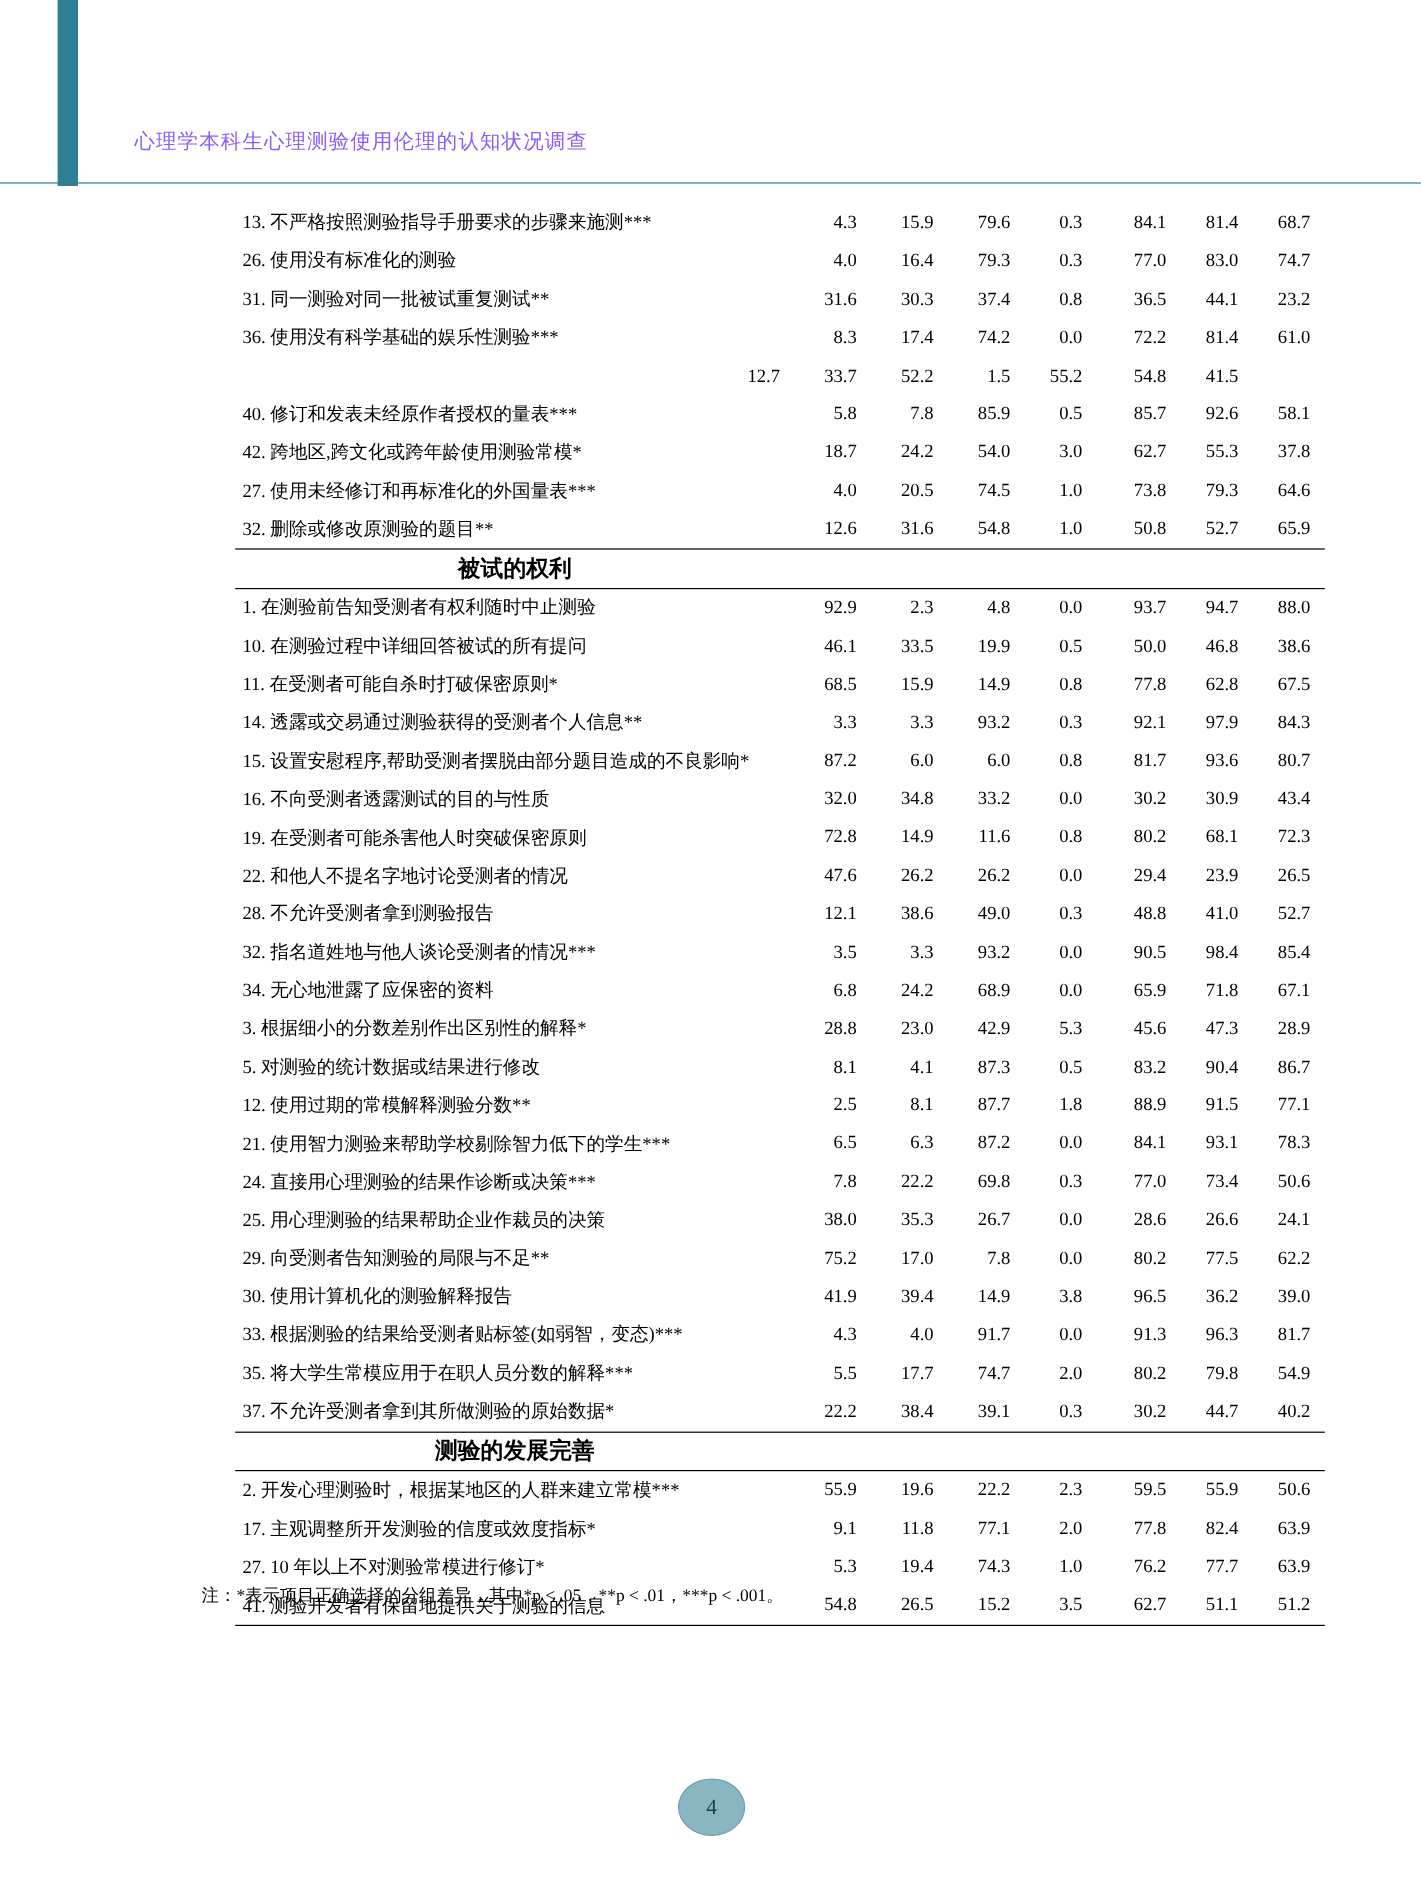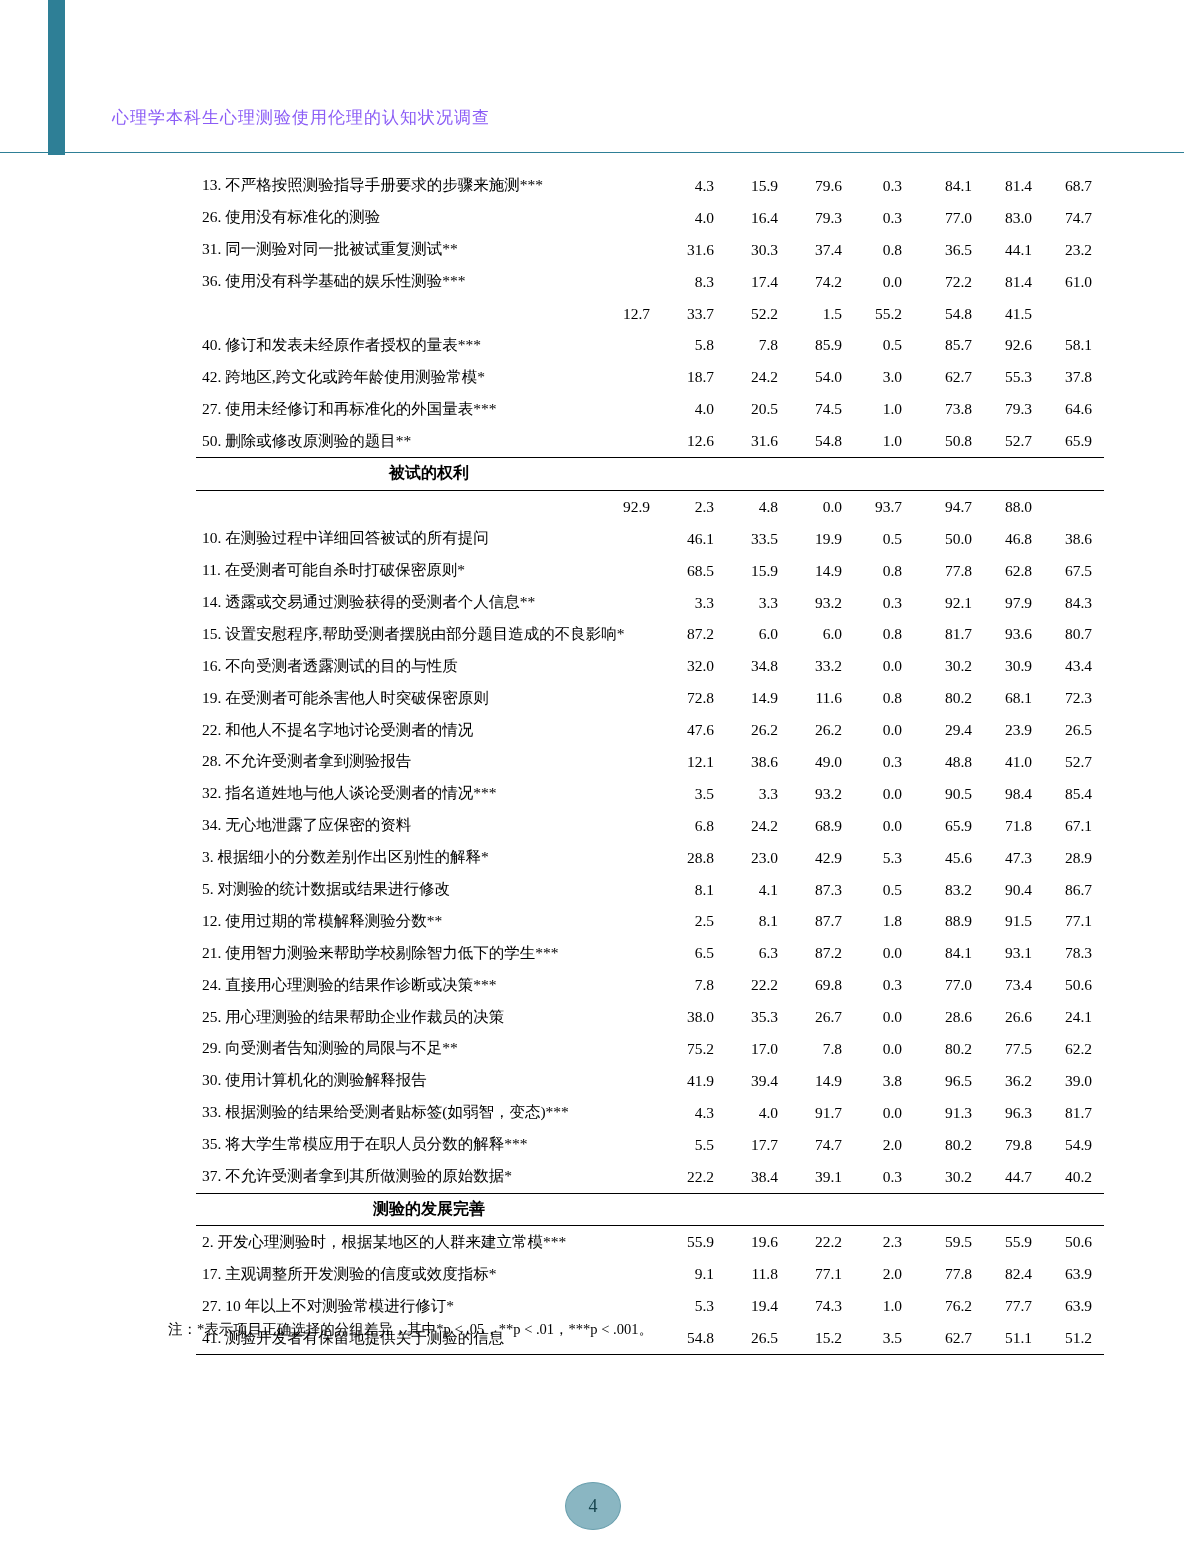--- a/index.html
+++ b/index.html
@@ -28,21 +28,21 @@
     display:grid;
     grid-template-columns:1fr 64px 64px 64px 60px 70px 60px 60px;
     align-items:center;height:31.9px;
   }
   .row .label{padding-left:6px;white-space:nowrap;overflow:hidden;}
   .row .num{text-align:right;padding-right:12px;font-variant-numeric:tabular-nums;}
   .section-row{
     border-top:1px solid #000;border-bottom:1px solid #000;
   }
   .section-title{
-    grid-column:1;text-align:center;font-weight:bold;font-size:16px;
+    grid-column:1;text-align:center;font-weight:bold;font-size:19px;
   }
   .footnote{
     position:absolute;left:168px;top:1320px;font-size:14.5px;
   }
   .page-badge{
     position:absolute;left:565px;top:1482px;width:54px;height:46px;
     background:#8ab6c2;border:1px solid #6ba0ae;border-radius:50%;
     display:flex;align-items:center;justify-content:center;
     font-size:18px;color:#16454f;
   }
@@ -129,33 +129,34 @@
       <div class="label">27. 使用未经修订和再标准化的外国量表***</div>
       <div class="num">4.0</div>
       <div class="num">20.5</div>
       <div class="num">74.5</div>
       <div class="num">1.0</div>
       <div class="num">73.8</div>
       <div class="num">79.3</div>
       <div class="num">64.6</div>
     </div>
     <div class="row">
-      <div class="label">50. 删除或修改原测验的题目**</div>
+      <div class="label">32. 删除或修改原测验的题目**</div>
       <div class="num">12.6</div>
       <div class="num">31.6</div>
       <div class="num">54.8</div>
       <div class="num">1.0</div>
       <div class="num">50.8</div>
       <div class="num">52.7</div>
       <div class="num">65.9</div>
     </div>
     <div class="section-row">
       <div class="section-title">被试的权利</div>
     </div>
     <div class="row">
+      <div class="label">1. 在测验前告知受测者有权利随时中止测验</div>
       <div class="num">92.9</div>
       <div class="num">2.3</div>
       <div class="num">4.8</div>
       <div class="num">0.0</div>
       <div class="num">93.7</div>
       <div class="num">94.7</div>
       <div class="num">88.0</div>
     </div>
     <div class="row">
       <div class="label">10. 在测验过程中详细回答被试的所有提问</div>

